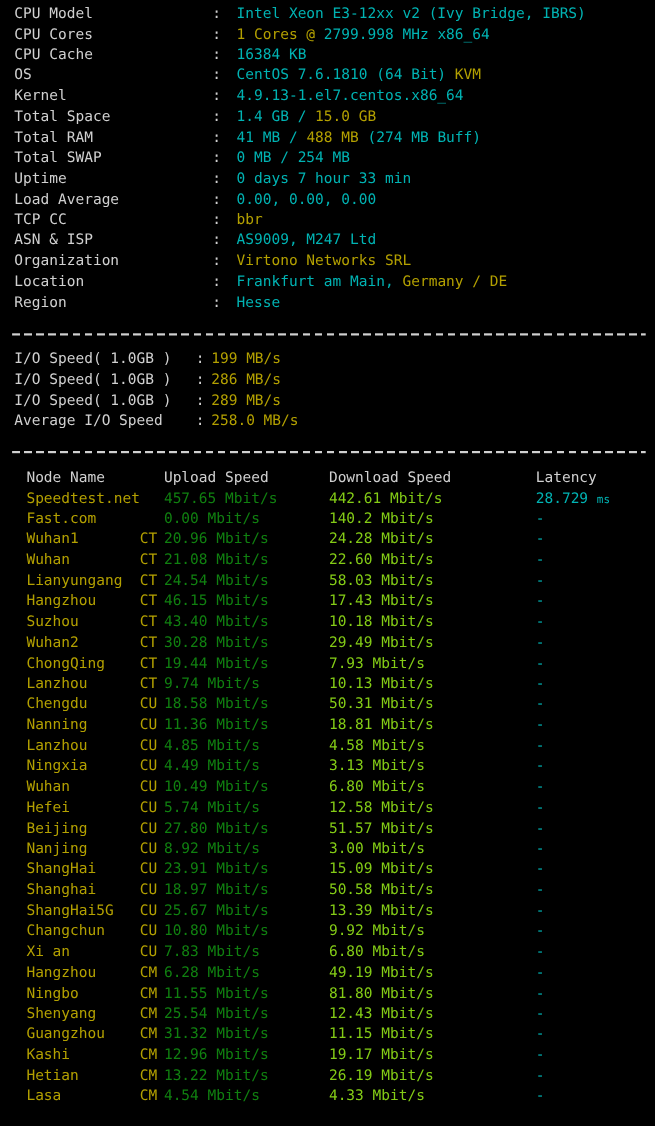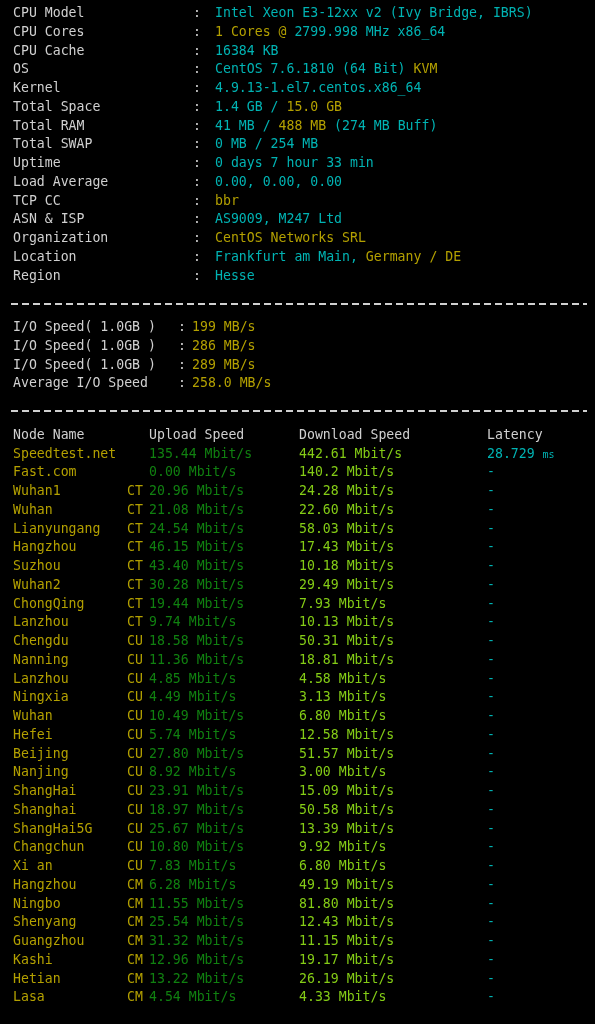--- a/index.html
+++ b/index.html
@@ -86,21 +86,21 @@
 
   
   .tbl-row {
     height: 18.75px;
     white-space: pre;
     position: relative;
   }
   .col-node {
     display: inline-block;
     width: 127px;
-    padding-left: 13px;
+    padding-left: 24px;
     box-sizing: border-box;
   }
   .col-isp {
     display: inline-block;
     width: 22px;
     text-align: left;
   }
   .col-up {
     display: inline-block;
     width: 150px;
@@ -130,21 +130,21 @@
       <div class="info-row"><span class="info-label c-label">CPU Cache</span><span class="info-colon c-colon">:</span><span class="info-value"><span class="c-cyan">16384 KB</span></span></div>
       <div class="info-row"><span class="info-label c-label">OS</span><span class="info-colon c-colon">:</span><span class="info-value"><span class="c-cyan">CentOS 7.6.1810 (64 Bit) </span><span class="c-yellow">KVM</span></span></div>
       <div class="info-row"><span class="info-label c-label">Kernel</span><span class="info-colon c-colon">:</span><span class="info-value"><span class="c-cyan">4.9.13-1.el7.centos.x86_64</span></span></div>
       <div class="info-row"><span class="info-label c-label">Total Space</span><span class="info-colon c-colon">:</span><span class="info-value"><span class="c-cyan">1.4 GB / </span><span class="c-yellow">15.0 GB</span></span></div>
       <div class="info-row"><span class="info-label c-label">Total RAM</span><span class="info-colon c-colon">:</span><span class="info-value"><span class="c-cyan">41 MB / </span><span class="c-yellow">488 MB</span><span class="c-cyan"> (274 MB Buff)</span></span></div>
       <div class="info-row"><span class="info-label c-label">Total SWAP</span><span class="info-colon c-colon">:</span><span class="info-value"><span class="c-cyan">0 MB / 254 MB</span></span></div>
       <div class="info-row"><span class="info-label c-label">Uptime</span><span class="info-colon c-colon">:</span><span class="info-value"><span class="c-cyan">0 days 7 hour 33 min</span></span></div>
       <div class="info-row"><span class="info-label c-label">Load Average</span><span class="info-colon c-colon">:</span><span class="info-value"><span class="c-cyan">0.00, 0.00, 0.00</span></span></div>
       <div class="info-row"><span class="info-label c-label">TCP CC</span><span class="info-colon c-colon">:</span><span class="info-value"><span class="c-yellow">bbr</span></span></div>
       <div class="info-row"><span class="info-label c-label">ASN &amp; ISP</span><span class="info-colon c-colon">:</span><span class="info-value"><span class="c-cyan">AS9009, M247 Ltd</span></span></div>
-      <div class="info-row"><span class="info-label c-label">Organization</span><span class="info-colon c-colon">:</span><span class="info-value"><span class="c-yellow">CentOS Networks SRL</span></span></div>
+      <div class="info-row"><span class="info-label c-label">Organization</span><span class="info-colon c-colon">:</span><span class="info-value"><span class="c-yellow">Virtono Networks SRL</span></span></div>
       <div class="info-row"><span class="info-label c-label">Location</span><span class="info-colon c-colon">:</span><span class="info-value"><span class="c-cyan">Frankfurt am Main, </span><span class="c-yellow">Germany / DE</span></span></div>
       <div class="info-row"><span class="info-label c-label">Region</span><span class="info-colon c-colon">:</span><span class="info-value"><span class="c-cyan">Hesse</span></span></div>
     </div>
 
   <div class="spacer"></div>
 
   <div class="sep">
     <span class="sep-line"></span>
   </div>
 
@@ -160,21 +160,21 @@
   <div class="spacer"></div>
 
   <div class="sep">
     <span class="sep-line"></span>
   </div>
 
   <div class="spacer-sm"></div>
 
   <div id="speedtest-block">
       <div class="tbl-row tbl-head"><span class="col-node">Node Name</span><span class="col-isp"></span><span class="col-up">Upload Speed</span><span class="col-down">Download Speed</span><span class="col-lat">Latency</span></div>
-      <div class="tbl-row"><span class="col-node c-yellow">Speedtest.net</span><span class="col-isp c-yellow"></span><span class="col-up c-green">135.44 Mbit/s</span><span class="col-down c-red">442.61 Mbit/s</span><span class="col-lat c-cyan"><span>28.729 </span><span class="unit-sm">ms</span></span></div>
+      <div class="tbl-row"><span class="col-node c-yellow">Speedtest.net</span><span class="col-isp c-yellow"></span><span class="col-up c-green">457.65 Mbit/s</span><span class="col-down c-red">442.61 Mbit/s</span><span class="col-lat c-cyan"><span>28.729 </span><span class="unit-sm">ms</span></span></div>
       <div class="tbl-row"><span class="col-node c-yellow">Fast.com</span><span class="col-isp c-yellow"></span><span class="col-up c-green">0.00 Mbit/s</span><span class="col-down c-red">140.2 Mbit/s</span><span class="col-lat c-cyan">-</span></div>
       <div class="tbl-row"><span class="col-node c-yellow">Wuhan1</span><span class="col-isp c-yellow">CT</span><span class="col-up c-green">20.96 Mbit/s</span><span class="col-down c-red">24.28 Mbit/s</span><span class="col-lat c-cyan">-</span></div>
       <div class="tbl-row"><span class="col-node c-yellow">Wuhan</span><span class="col-isp c-yellow">CT</span><span class="col-up c-green">21.08 Mbit/s</span><span class="col-down c-red">22.60 Mbit/s</span><span class="col-lat c-cyan">-</span></div>
       <div class="tbl-row"><span class="col-node c-yellow">Lianyungang</span><span class="col-isp c-yellow">CT</span><span class="col-up c-green">24.54 Mbit/s</span><span class="col-down c-red">58.03 Mbit/s</span><span class="col-lat c-cyan">-</span></div>
       <div class="tbl-row"><span class="col-node c-yellow">Hangzhou</span><span class="col-isp c-yellow">CT</span><span class="col-up c-green">46.15 Mbit/s</span><span class="col-down c-red">17.43 Mbit/s</span><span class="col-lat c-cyan">-</span></div>
       <div class="tbl-row"><span class="col-node c-yellow">Suzhou</span><span class="col-isp c-yellow">CT</span><span class="col-up c-green">43.40 Mbit/s</span><span class="col-down c-red">10.18 Mbit/s</span><span class="col-lat c-cyan">-</span></div>
       <div class="tbl-row"><span class="col-node c-yellow">Wuhan2</span><span class="col-isp c-yellow">CT</span><span class="col-up c-green">30.28 Mbit/s</span><span class="col-down c-red">29.49 Mbit/s</span><span class="col-lat c-cyan">-</span></div>
       <div class="tbl-row"><span class="col-node c-yellow">ChongQing</span><span class="col-isp c-yellow">CT</span><span class="col-up c-green">19.44 Mbit/s</span><span class="col-down c-red">7.93 Mbit/s</span><span class="col-lat c-cyan">-</span></div>
       <div class="tbl-row"><span class="col-node c-yellow">Lanzhou</span><span class="col-isp c-yellow">CT</span><span class="col-up c-green">9.74 Mbit/s</span><span class="col-down c-red">10.13 Mbit/s</span><span class="col-lat c-cyan">-</span></div>
       <div class="tbl-row"><span class="col-node c-yellow">Chengdu</span><span class="col-isp c-yellow">CU</span><span class="col-up c-green">18.58 Mbit/s</span><span class="col-down c-red">50.31 Mbit/s</span><span class="col-lat c-cyan">-</span></div>

